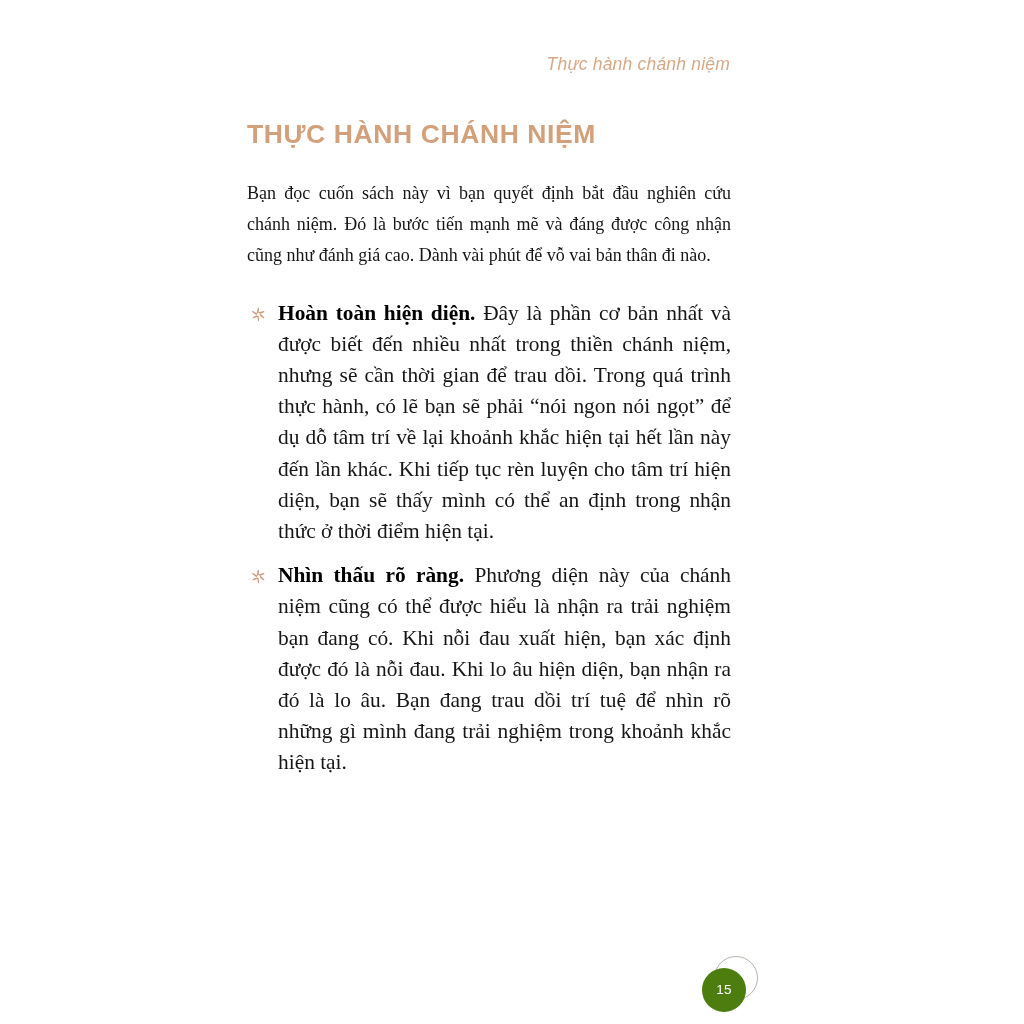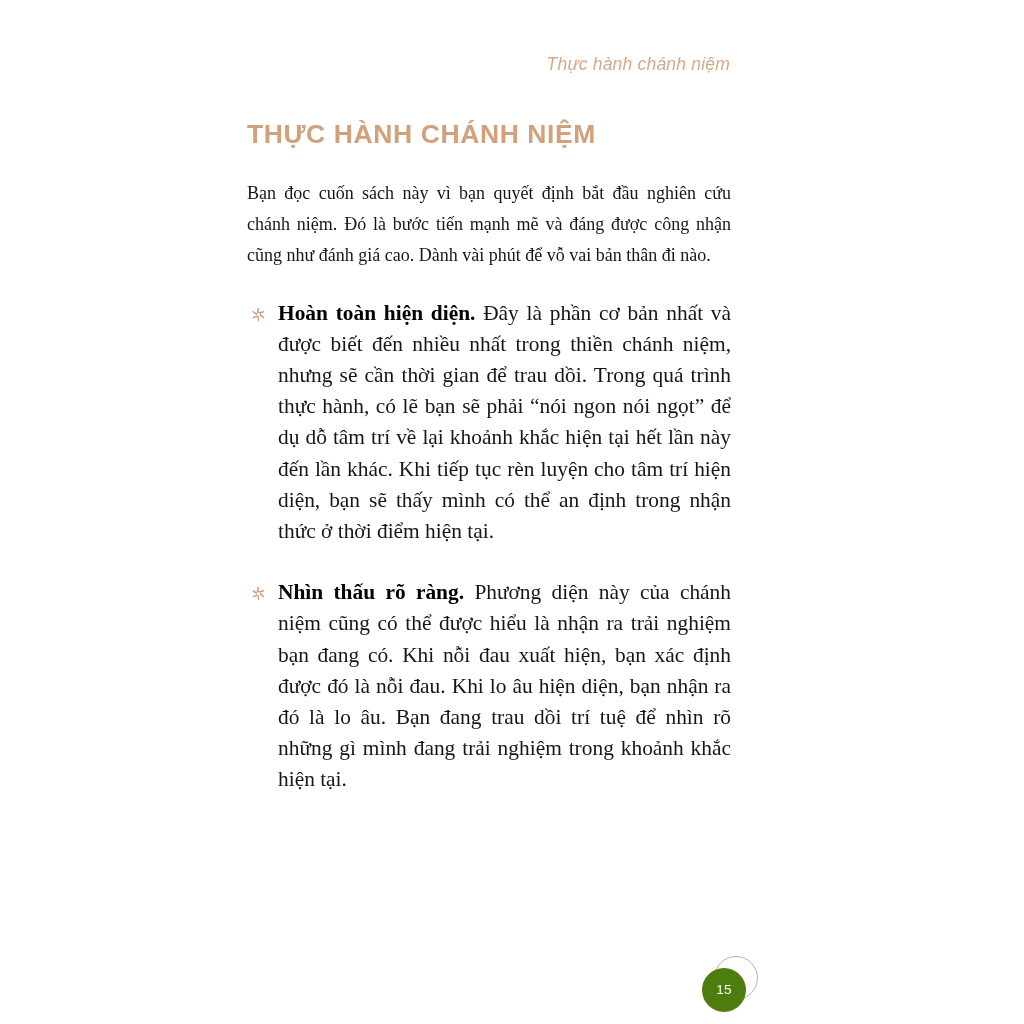--- a/index.html
+++ b/index.html
@@ -78,21 +78,21 @@
 
   
   .bullet-list {
     margin: 0;
     padding: 0;
     list-style: none;
   }
   .bullet-item {
     position: relative;
     padding-left: 31px;
-    margin-bottom: 30px;
+    margin-bottom: 13px;
   }
   .bullet-item:last-child { margin-bottom: 0; }
 
   .bullet-icon {
     position: absolute;
     left: 2px;
     top: 7px;
     width: 19px;
     height: 19px;
     display: block;

